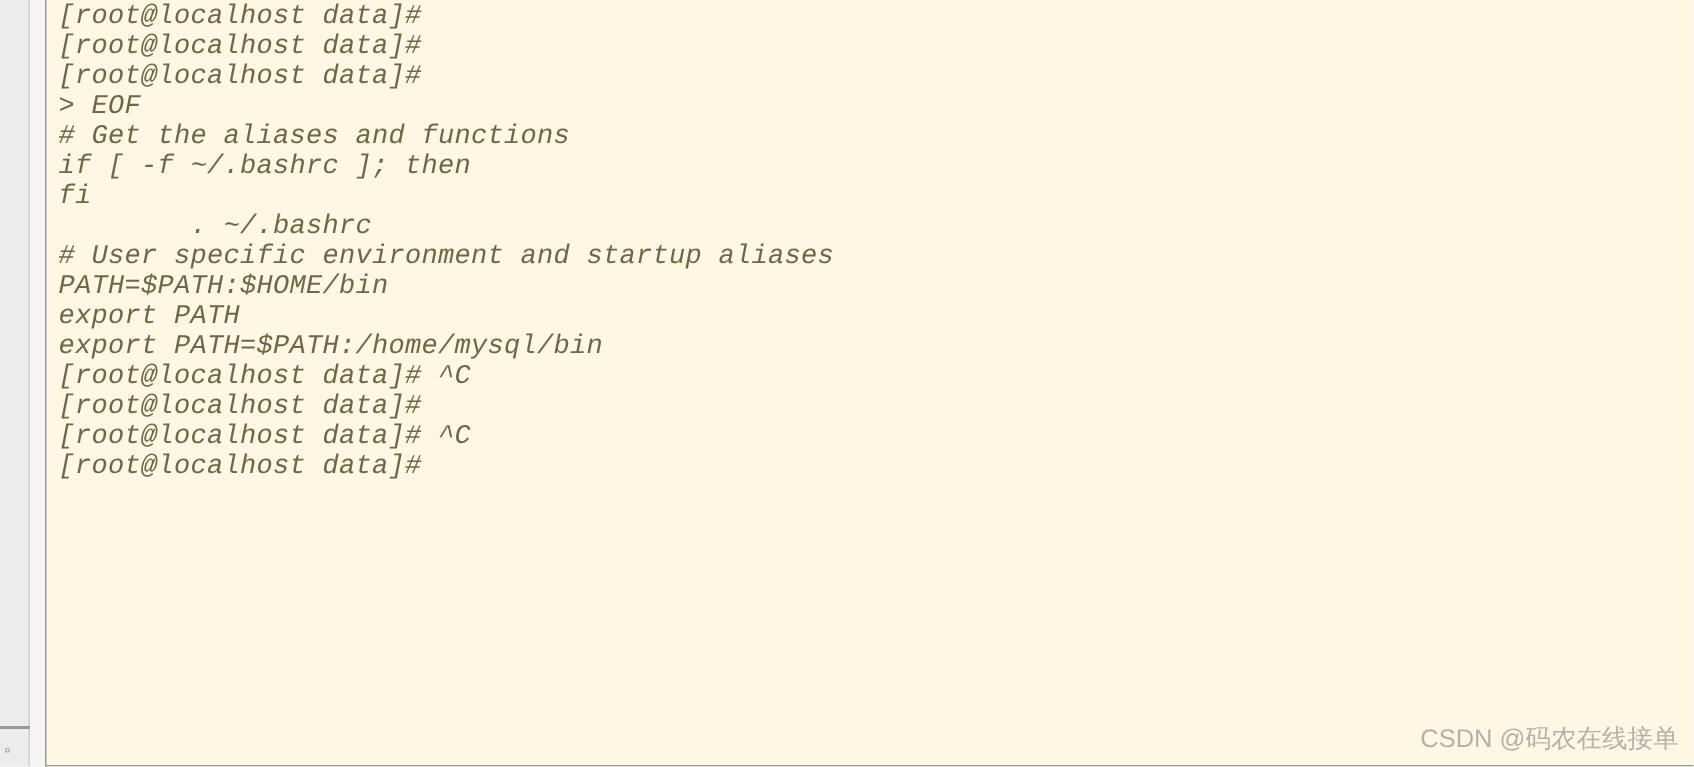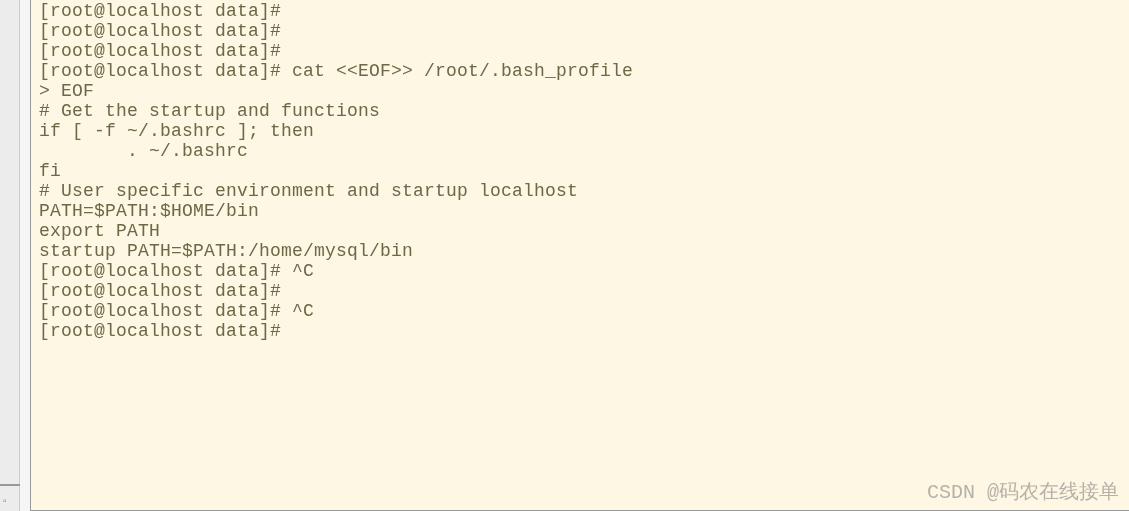--- a/index.html
+++ b/index.html
@@ -44,60 +44,60 @@
       left: 30px;
       top: 0;
       width: 1099px;
       height: 511px;
       background: #fdf7e3;
       border-left: 1px solid #999;
       border-bottom: 1px solid #999;
       padding: 1px 0 0 8px;
       color: #6d6847;
       letter-spacing: 0.2px;
+      font-style: italic;
     }
     .terminal-line {
       white-space: pre;
       font-family: inherit;
     }
     .watermark {
       position: absolute;
       right: 10px;
       bottom: 8px;
-      font-size: 20px;
+      font-size: 17px;
       color: rgba(120,120,120,0.55);
-      font-family: Liberation Mono, monospace;
+      font-family: Liberation Sans, sans-serif;
       letter-spacing: 0px;
     }
   </style>
 </head>
 <body>
 
 <div class="left-panel">
   <div class="left-panel-split"></div>
   <div class="left-icon">▫</div>
 </div>
 
 <div class="terminal">
   <div class="terminal-line">[root@localhost data]#</div>
   <div class="terminal-line">[root@localhost data]#</div>
   <div class="terminal-line">[root@localhost data]#</div>
-  <div class="terminal-line">[root@localhost data]# cat &lt;&lt;EOF&gt;&gt; /root/.bash_profile</div>
   <div class="terminal-line">&gt; EOF</div>
   <div class="terminal-line"></div>
-  <div class="terminal-line"># Get the startup and functions</div>
+  <div class="terminal-line"># Get the aliases and functions</div>
   <div class="terminal-line">if [ -f ~/.bashrc ]; then</div>
+  <div class="terminal-line">fi</div>
   <div class="terminal-line">        . ~/.bashrc</div>
-  <div class="terminal-line">fi</div>
   <div class="terminal-line"></div>
-  <div class="terminal-line"># User specific environment and startup localhost</div>
+  <div class="terminal-line"># User specific environment and startup aliases</div>
   <div class="terminal-line"></div>
   <div class="terminal-line">PATH=$PATH:$HOME/bin</div>
   <div class="terminal-line"></div>
   <div class="terminal-line">export PATH</div>
-  <div class="terminal-line">startup PATH=$PATH:/home/mysql/bin</div>
+  <div class="terminal-line">export PATH=$PATH:/home/mysql/bin</div>
   <div class="terminal-line">[root@localhost data]# ^C</div>
   <div class="terminal-line">[root@localhost data]#</div>
   <div class="terminal-line">[root@localhost data]# ^C</div>
   <div class="terminal-line">[root@localhost data]#</div>
 </div>
 
 <div class="watermark">CSDN @码农在线接单</div>
 
 </body></html>

